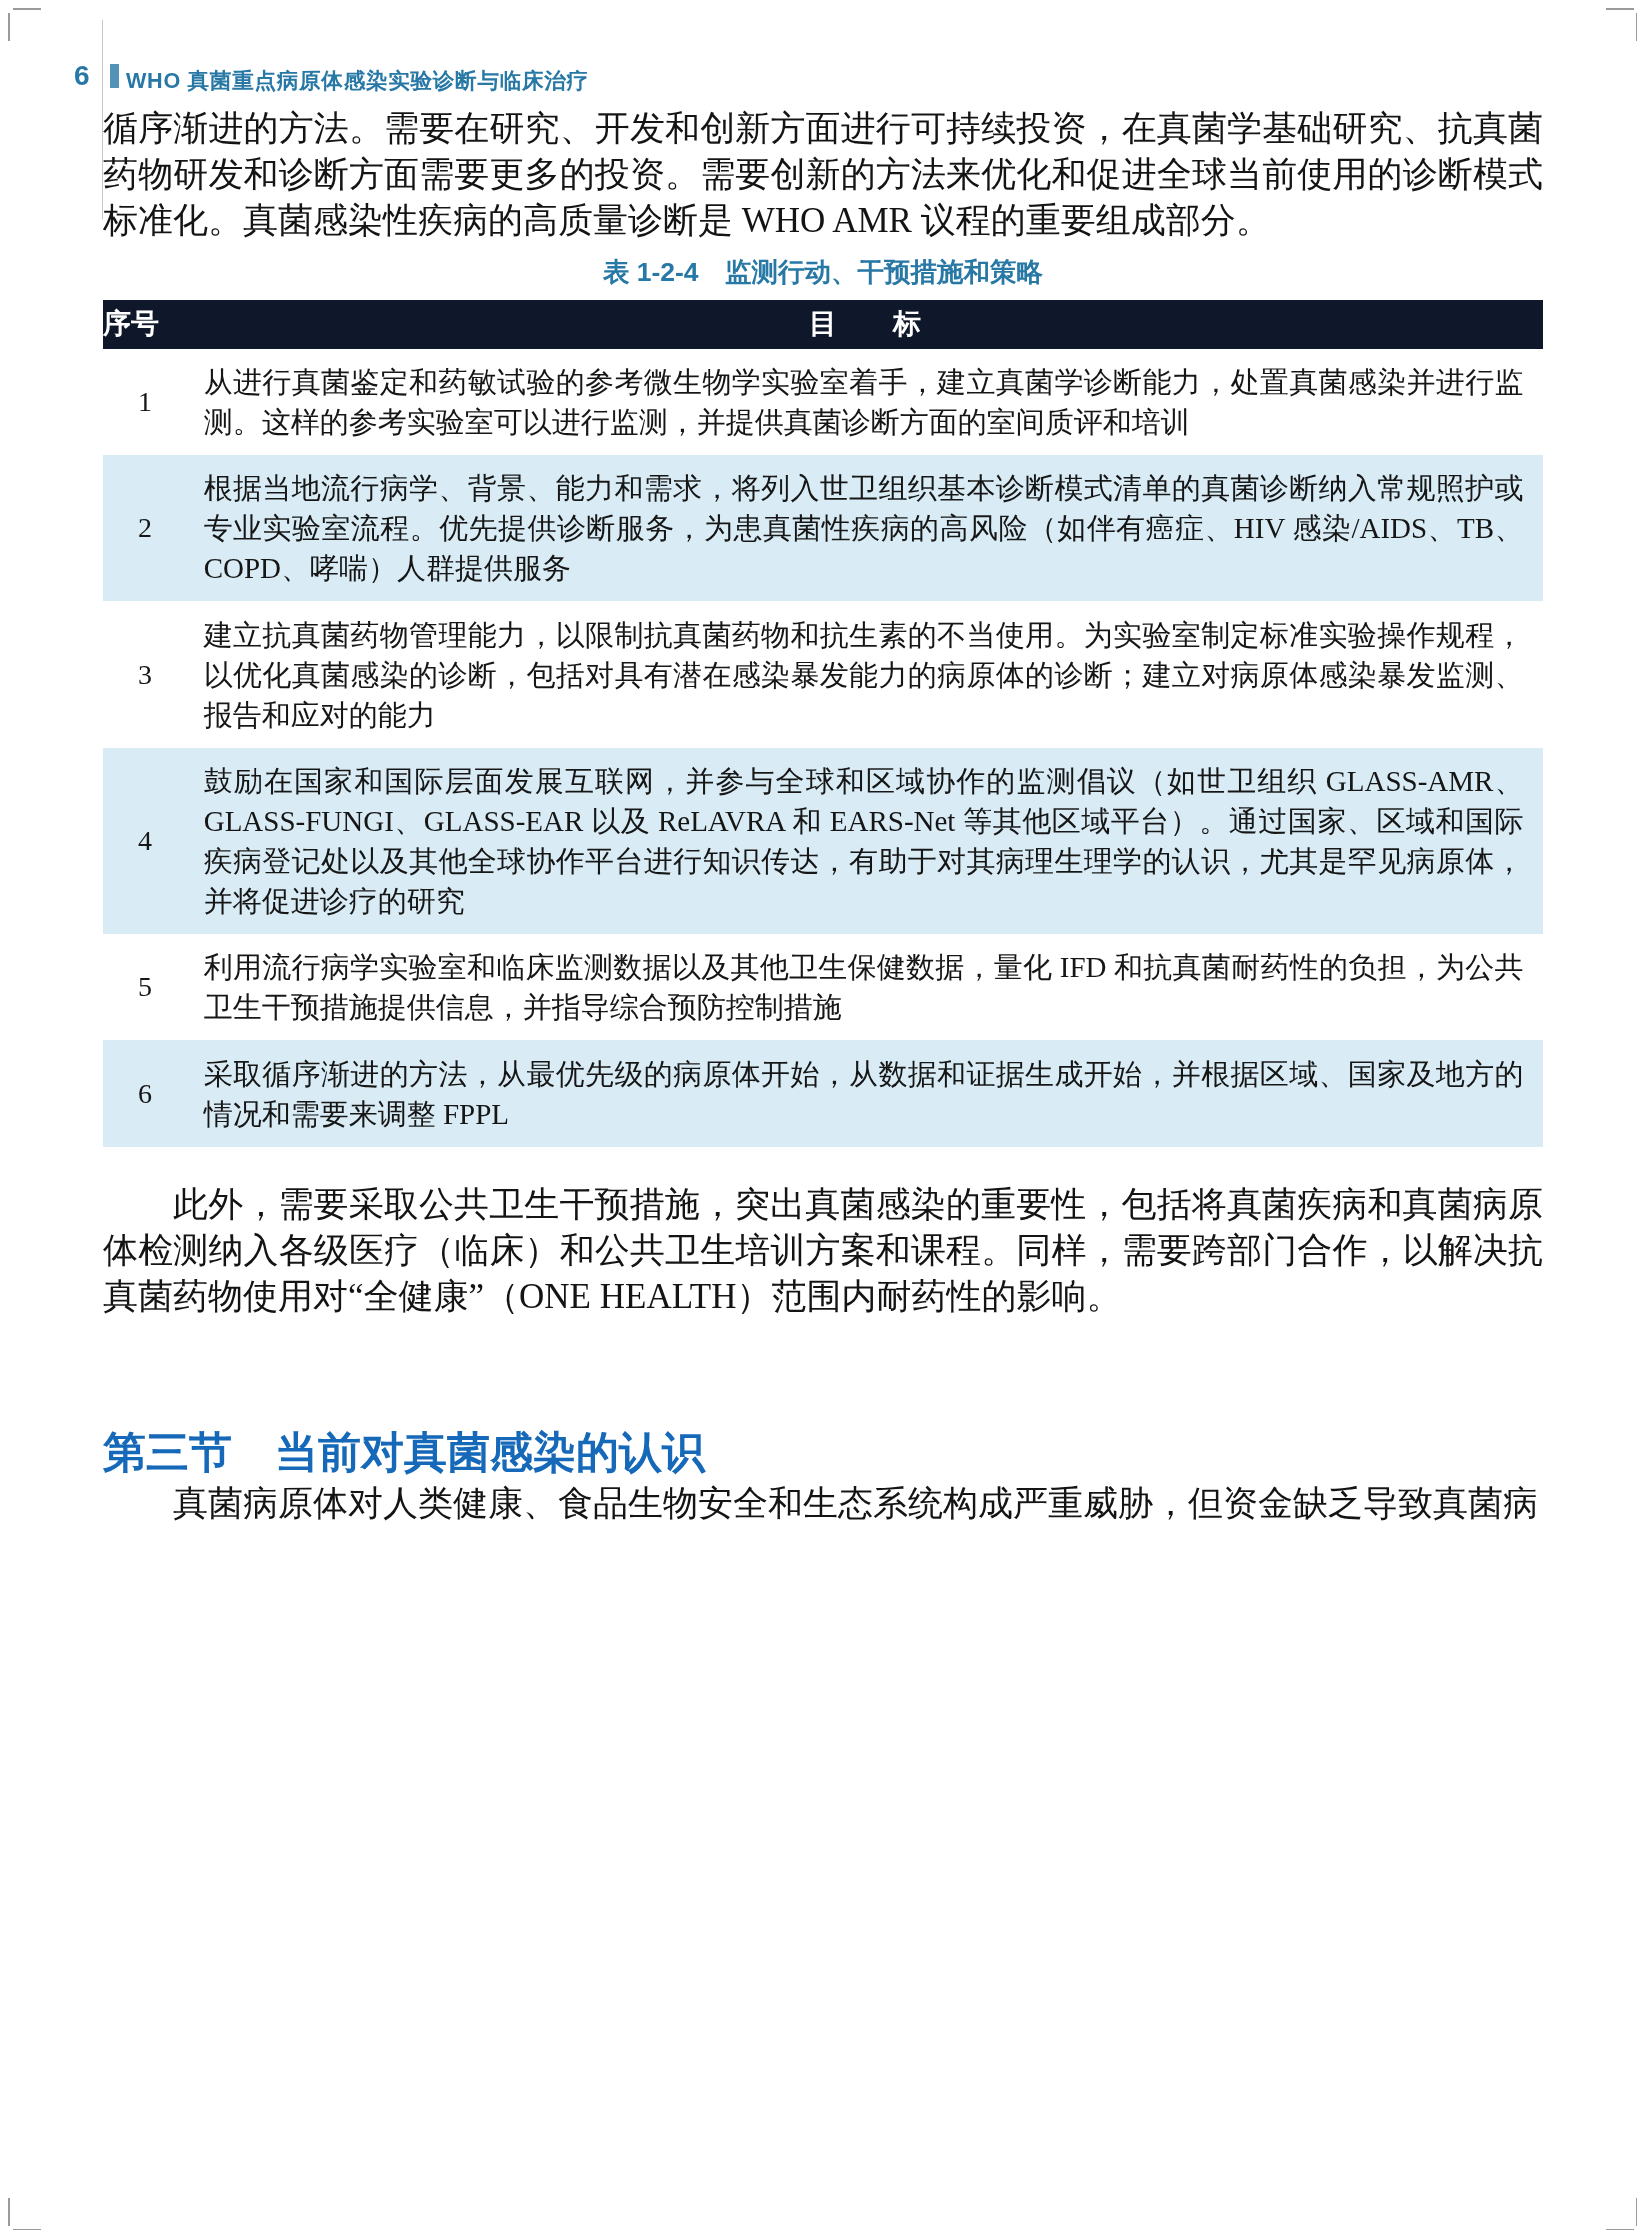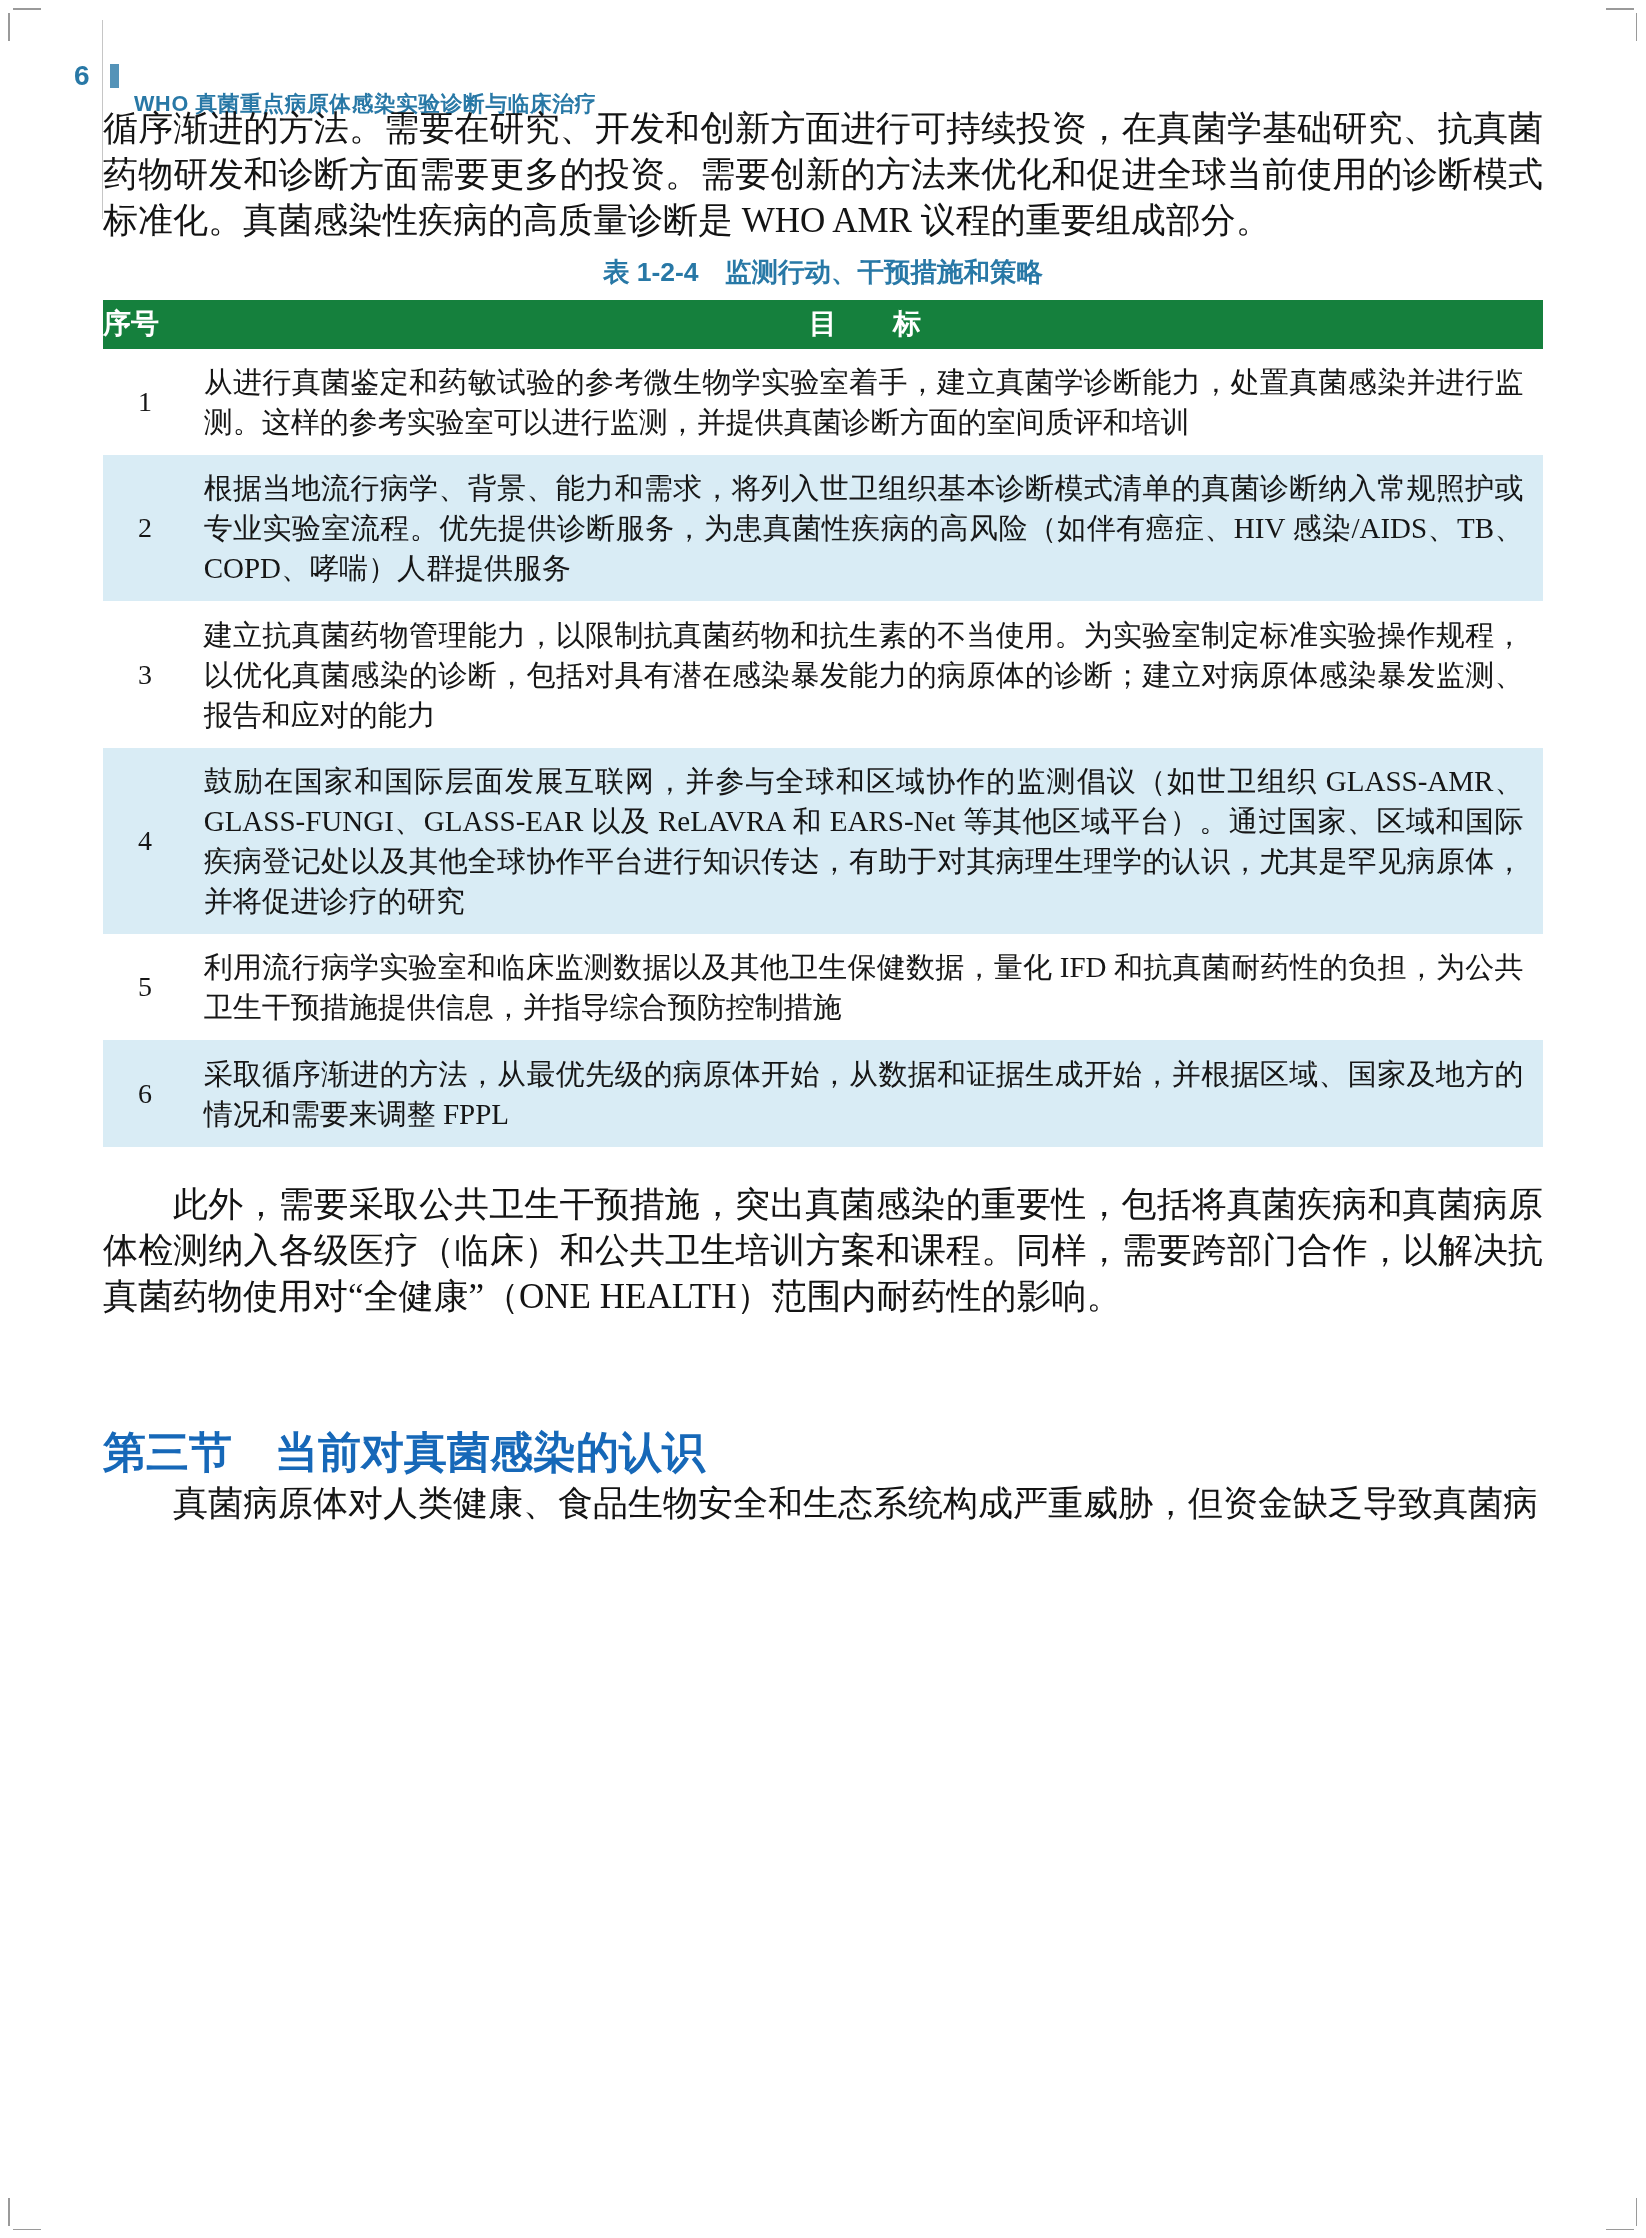--- a/index.html
+++ b/index.html
@@ -28,40 +28,40 @@
 
   .margin-rule { position:absolute; left:102px; top:19.5px; width:1.4px; height:199px; background:#c6c6c6; }
 
   .running-head {
     position:absolute; top:60px; left:0; width:100%; height:32px;
     font-family:"Liberation Sans","DejaVu Sans",sans-serif;
     color:#2878a6;
   }
   .pagenum { position:absolute; left:74px; top:0; font-size:28px; font-weight:bold; }
   .head-bar { position:absolute; left:110px; top:3.5px; width:9px; height:24px; background:#5493b8; }
-  .head-title { position:absolute; left:134px; top:5.6px; font-size:21.6px; font-weight:bold; letter-spacing:0.7px;margin-top:23px; }
+  .head-title { position:absolute; left:126px; top:5.6px; font-size:21.6px; font-weight:bold; letter-spacing:0.7px; }
 
   .content { position:absolute; left:103px; top:106px; width:1440px; }
 
   .body-text { font-size:35px; line-height:46px; text-align:justify; color:#141414; }
   .indent { text-indent:2em; }
 
   .table-caption {
     margin-top:11px;
     text-align:center;
     font-family:"Liberation Sans","DejaVu Sans",sans-serif;
     font-weight:bold;
     font-size:26.5px;
     line-height:35px;
     color:#2878a6;
   }
 
   table.data-table { width:100%; border-collapse:collapse; margin-top:9.8px; }
   .data-table thead th {
-    background:#15803d; color:#ffffff;
+    background:#0f172a; color:#ffffff;
     font-family:"Liberation Sans","DejaVu Sans",sans-serif;
     font-weight:bold; font-size:28px; line-height:32px;
     padding:8.4px 0;
   }
   th.col-no { width:84px; text-align:left; padding-left:9.8px; }
   th.col-goal { text-align:center; }
   .data-table td { font-size:29px; line-height:40px; vertical-align:middle; }
   td.cell-no { text-align:center; font-size:28px; }
   td.cell-goal { padding:13.2px 19.5px 13.2px 16.7px; text-align:justify; }
   tr.alt { background:#d9ecf5; }

